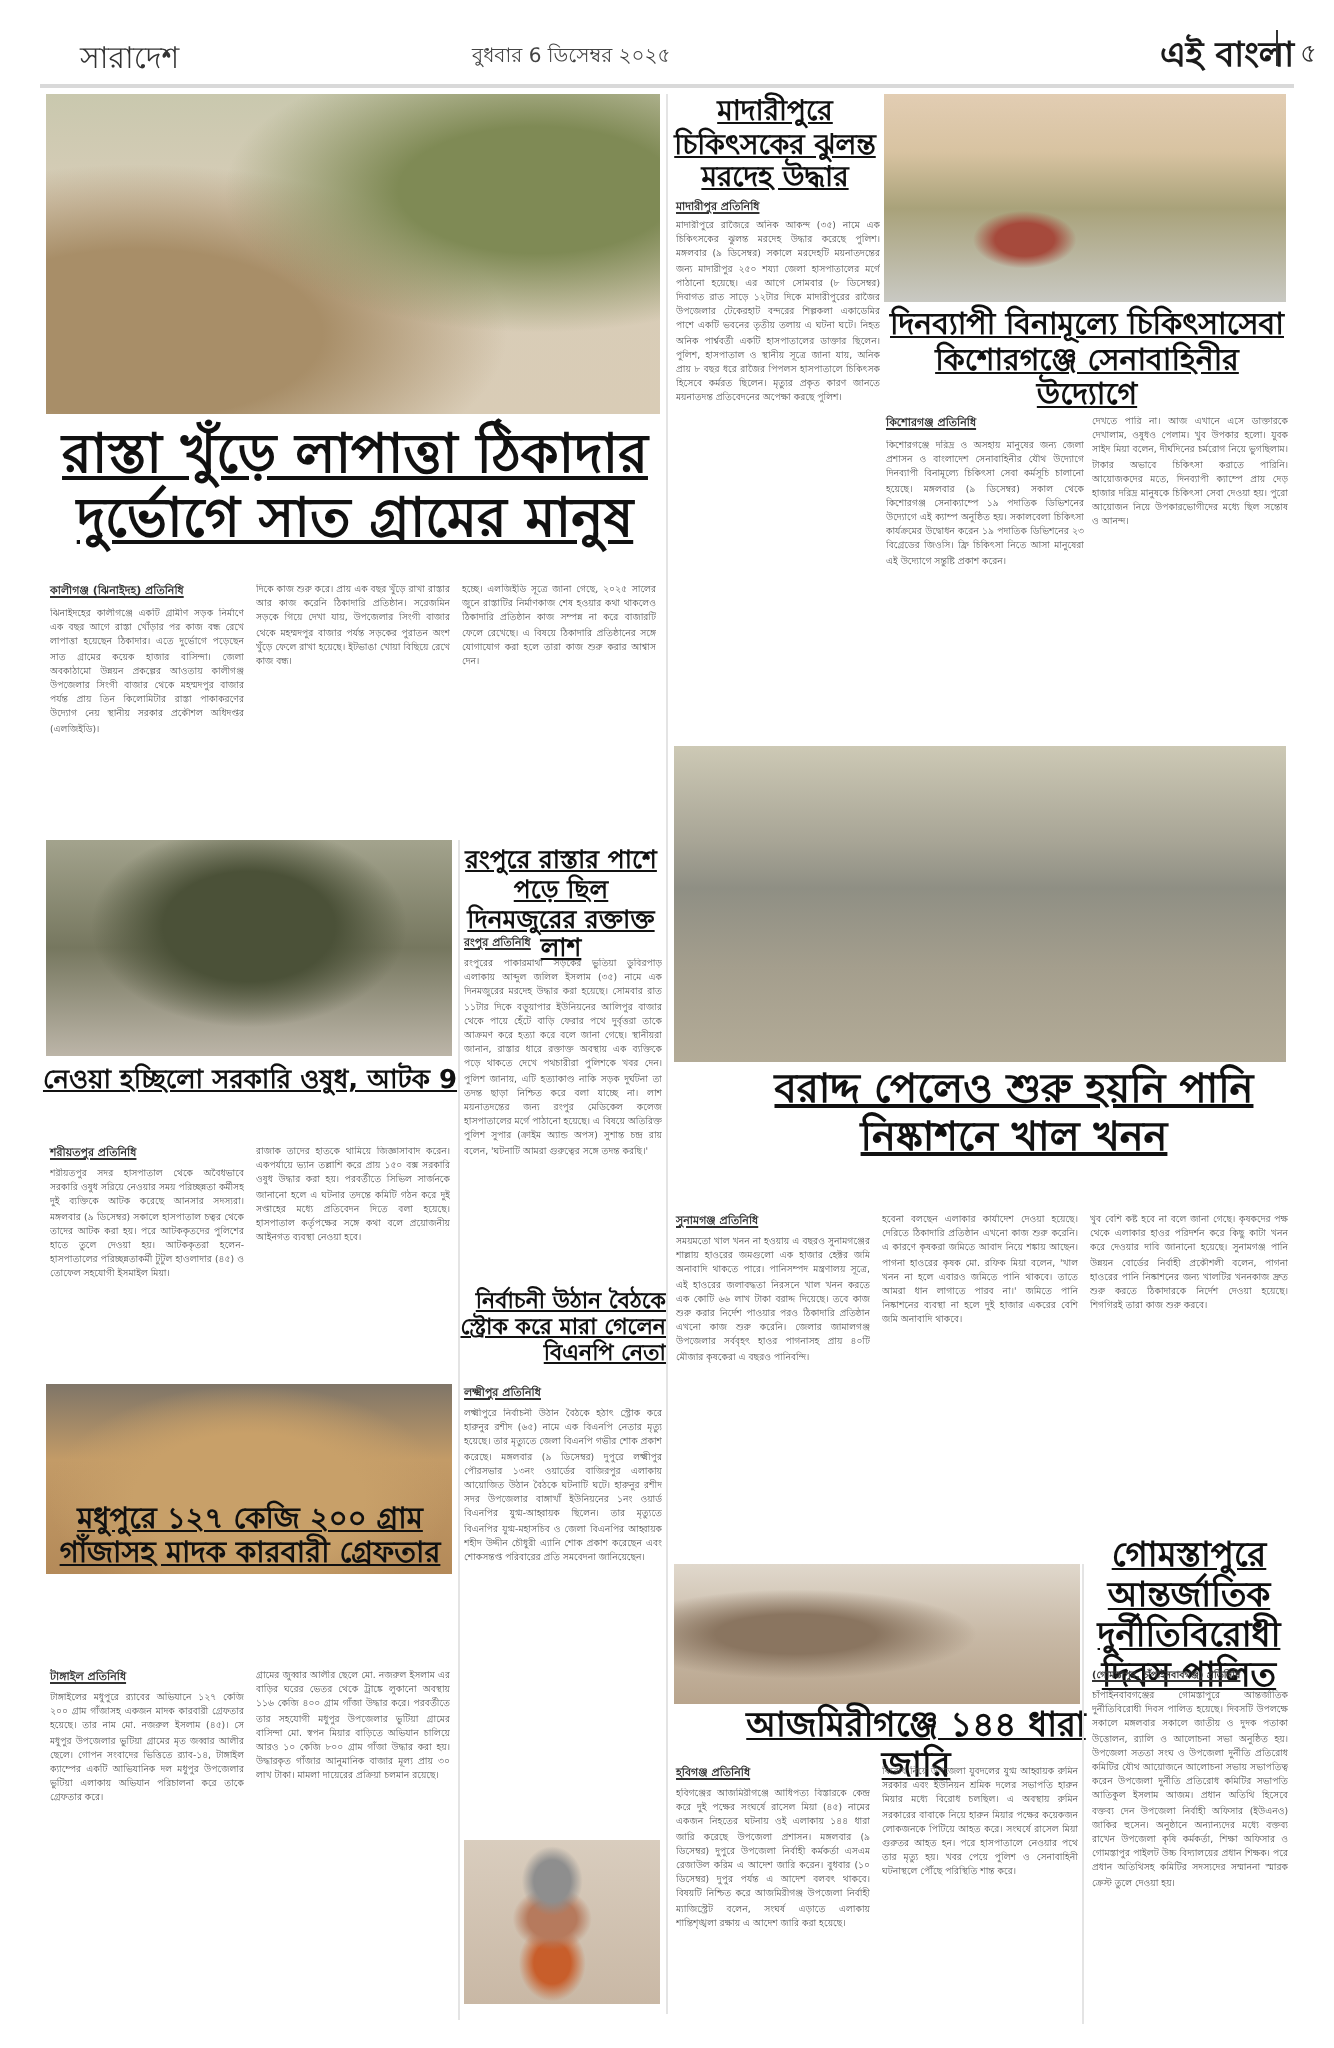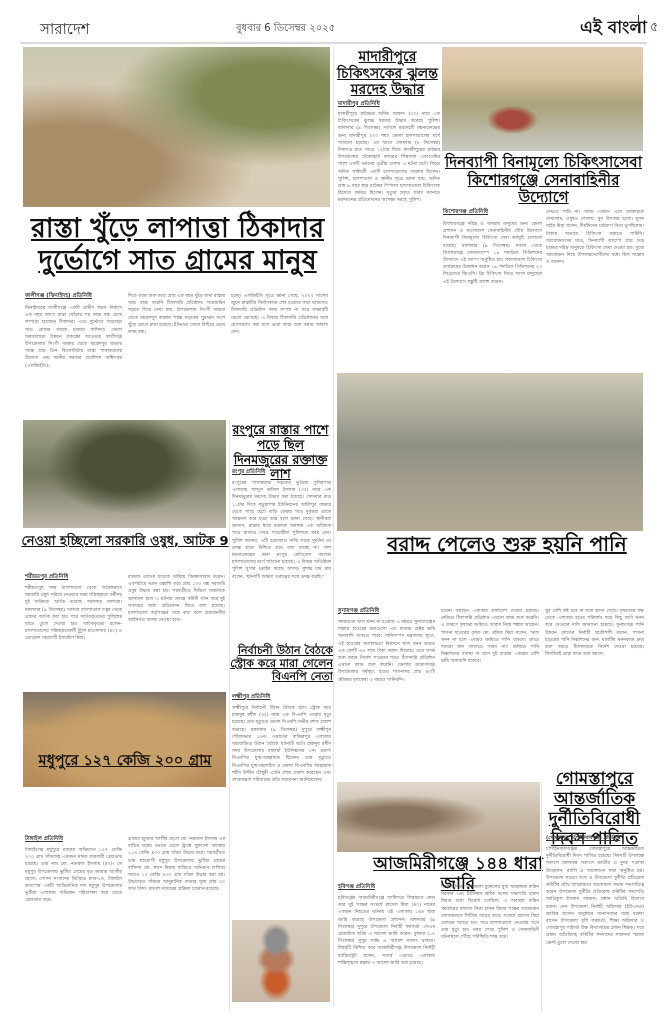--- a/index.html
+++ b/index.html
@@ -87,34 +87,36 @@
 <div class="abs body-text" style="left:25px; top:584px; width:97px; height:100px;">শরীয়তপুর সদর হাসপাতাল থেকে অবৈধভাবে সরকারি ওষুধ সরিয়ে নেওয়ার সময় পরিচ্ছন্নতা কর্মীসহ দুই ব্যক্তিকে আটক করেছে আনসার সদস্যরা। মঙ্গলবার (৯ ডিসেম্বর) সকালে হাসপাতাল চত্বর থেকে তাদের আটক করা হয়। পরে আটককৃতদের পুলিশের হাতে তুলে দেওয়া হয়। আটককৃতরা হলেন- হাসপাতালের পরিচ্ছন্নতাকর্মী টুটুল হাওলাদার (৪৫) ও তোফেল সহযোগী ইসমাইল মিয়া।</div>
 <div class="abs body-text" style="left:128px; top:573px; width:97px; height:111px;">রাজাক তাদের হাতকে থামিয়ে জিজ্ঞাসাবাদ করেন। একপর্যায়ে ভ্যান তল্লাশি করে প্রায় ১৫০ বক্স সরকারি ওষুধ উদ্ধার করা হয়। পরবর্তীতে সিভিল সার্জনকে জানানো হলে এ ঘটনার তদন্তে কমিটি গঠন করে দুই সপ্তাহের মধ্যে প্রতিবেদন দিতে বলা হয়েছে। হাসপাতাল কর্তৃপক্ষের সঙ্গে কথা বলে প্রয়োজনীয় আইনগত ব্যবস্থা নেওয়া হবে।</div>
 
 <div class="abs headline" style="left:228px; top:423px; width:105px; font-size:12.5px; font-weight:bold;">রংপুরে রাস্তার পাশে পড়ে ছিল দিনমজুরের রক্তাক্ত লাশ</div>
 <div class="abs byline" style="left:232px; top:468px;">রংপুর প্রতিনিধি</div>
 <div class="abs body-text" style="left:232px; top:479px; width:99px; height:158px;">রংপুরের পাকারমাথা সড়কের ভুতিয়া ডুবিরপাড় এলাকায় আব্দুল জলিল ইসলাম (৩৫) নামে এক দিনমজুরের মরদেহ উদ্ধার করা হয়েছে। সোমবার রাত ১১টার দিকে বড়ুয়াপার ইউনিয়নের আলিপুর বাজার থেকে পায়ে হেঁটে বাড়ি ফেরার পথে দুর্বৃত্তরা তাকে আক্রমণ করে হত্যা করে বলে জানা গেছে। স্থানীয়রা জানান, রাস্তার ধারে রক্তাক্ত অবস্থায় এক ব্যক্তিকে পড়ে থাকতে দেখে পথচারীরা পুলিশকে খবর দেন। পুলিশ জানায়, এটি হত্যাকাণ্ড নাকি সড়ক দুর্ঘটনা তা তদন্ত ছাড়া নিশ্চিত করে বলা যাচ্ছে না। লাশ ময়নাতদন্তের জন্য রংপুর মেডিকেল কলেজ হাসপাতালের মর্গে পাঠানো হয়েছে। এ বিষয়ে অতিরিক্ত পুলিশ সুপার (ক্রাইম অ্যান্ড অপস) সুশান্ত চন্দ্র রায় বলেন, 'ঘটনাটি আমরা গুরুত্বের সঙ্গে তদন্ত করছি।'</div>
 
 <div class="abs photo ph-canal" style="left:337px; top:373px; width:306px; height:158px;"></div>
 <div class="abs headline" style="left:335px; top:533px; width:310px; font-size:20px; font-weight:bold;margin-left:17px;">
   <div>বরাদ্দ পেলেও শুরু হয়নি পানি</div>
+  <div>নিষ্কাশনে খাল খনন</div>
 </div>
 <div class="abs byline" style="left:338px; top:607px;">সুনামগঞ্জ প্রতিনিধি</div>
 <div class="abs body-text" style="left:338px; top:618px; width:97px; height:152px;">সময়মতো খাল খনন না হওয়ায় এ বছরও সুনামগঞ্জের শাল্লায় হাওরের জমগুলো এক হাজার হেক্টর জমি অনাবাদি থাকতে পারে। পানিসম্পদ মন্ত্রণালয় সূত্রে, এই হাওরের জলাবদ্ধতা নিরসনে খাল খনন করতে এক কোটি ৬৬ লাখ টাকা বরাদ্দ দিয়েছে। তবে কাজ শুরু করার নির্দেশ পাওয়ার পরও ঠিকাদারি প্রতিষ্ঠান এখনো কাজ শুরু করেনি। জেলার জামালগঞ্জ উপজেলার সর্ববৃহৎ হাওর পাগনাসহ প্রায় ৪০টি মৌজার কৃষকেরা এ বছরও পানিবন্দি।</div>
 <div class="abs body-text" style="left:441px; top:607px; width:98px; height:163px;">হবেনা বলছেন এলাকার কার্যাদেশ দেওয়া হয়েছে। দেরিতে ঠিকাদারি প্রতিষ্ঠান এখনো কাজ শুরু করেনি। এ কারণে কৃষকরা জমিতে আবাদ নিয়ে শঙ্কায় আছেন। পাগনা হাওরের কৃষক মো. রফিক মিয়া বলেন, 'খাল খনন না হলে এবারও জমিতে পানি থাকবে। তাতে আমরা ধান লাগাতে পারব না।' জমিতে পানি নিষ্কাশনের ব্যবস্থা না হলে দুই হাজার একরের বেশি জমি অনাবাদি থাকবে।</div>
 <div class="abs body-text" style="left:545px; top:607px; width:99px; height:163px;">খুব বেশি কষ্ট হবে না বলে জানা গেছে। কৃষকদের পক্ষ থেকে এলাকার হাওর পরিদর্শন করে কিছু কাটা খনন করে দেওয়ার দাবি জানানো হয়েছে। সুনামগঞ্জ পানি উন্নয়ন বোর্ডের নির্বাহী প্রকৌশলী বলেন, পাগনা হাওরের পানি নিষ্কাশনের জন্য খালটির খননকাজ দ্রুত শুরু করতে ঠিকাদারকে নির্দেশ দেওয়া হয়েছে। শিগগিরই তারা কাজ শুরু করবে।</div>
 
 <div class="abs headline" style="left:228px; top:645px; width:105px; font-size:11px; font-weight:bold;text-align:right;">নির্বাচনী উঠান বৈঠকে স্ট্রোক করে মারা গেলেন বিএনপি নেতা</div>
 <div class="abs byline" style="left:232px; top:693px;">লক্ষ্মীপুর প্রতিনিধি</div>
 <div class="abs body-text" style="left:232px; top:704px; width:99px; height:210px;">লক্ষ্মীপুরে নির্বাচনী উঠান বৈঠকে হঠাৎ স্ট্রোক করে হারুনুর রশীদ (৬৫) নামে এক বিএনপি নেতার মৃত্যু হয়েছে। তার মৃত্যুতে জেলা বিএনপি গভীর শোক প্রকাশ করেছে। মঙ্গলবার (৯ ডিসেম্বর) দুপুরে লক্ষ্মীপুর পৌরসভার ১৩নং ওয়ার্ডের বাজিরপুর এলাকায় আয়োজিত উঠান বৈঠকে ঘটনাটি ঘটে। হারুনুর রশীদ সদর উপজেলার বাঙ্গাখাঁ ইউনিয়নের ১নং ওয়ার্ড বিএনপির যুগ্ম-আহ্বায়ক ছিলেন। তার মৃত্যুতে বিএনপির যুগ্ম-মহাসচিব ও জেলা বিএনপির আহ্বায়ক শহীদ উদ্দীন চৌধুরী এ্যানি শোক প্রকাশ করেছেন এবং শোকসন্তপ্ত পরিবারের প্রতি সমবেদনা জানিয়েছেন।</div>
 <div class="abs photo ph-person" style="left:232px; top:920px; width:98px; height:82px;"></div>
 
 <div class="abs photo ph-ganja" style="left:23px; top:692px; width:203px; height:95px;"></div>
 <div class="abs headline" style="left:20px; top:752px; width:210px; font-size:14.5px; font-weight:bold;">
   <div>মধুপুরে ১২৭ কেজি ২০০ গ্রাম</div>
+  <div>গাঁজাসহ মাদক কারবারী গ্রেফতার</div>
 </div>
 <div class="abs byline" style="left:25px; top:835px;">টাঙ্গাইল প্রতিনিধি</div>
 <div class="abs body-text" style="left:25px; top:846px; width:97px; height:155px;">টাঙ্গাইলের মধুপুরে র‍্যাবের অভিযানে ১২৭ কেজি ২০০ গ্রাম গাঁজাসহ একজন মাদক কারবারী গ্রেফতার হয়েছে। তার নাম মো. নজরুল ইসলাম (৪৫)। সে মধুপুর উপজেলার ভুটিয়া গ্রামের মৃত জব্বার আলীর ছেলে। গোপন সংবাদের ভিত্তিতে র‍্যাব-১৪, টাঙ্গাইল ক্যাম্পের একটি আভিযানিক দল মধুপুর উপজেলার ভুটিয়া এলাকায় অভিযান পরিচালনা করে তাকে গ্রেফতার করে।</div>
 <div class="abs body-text" style="left:128px; top:835px; width:97px; height:166px;">গ্রামের জুব্বার আলীর ছেলে মো. নজরুল ইসলাম এর বাড়ির ঘরের ভেতর থেকে ট্রাঙ্কে লুকানো অবস্থায় ১১৬ কেজি ৪০০ গ্রাম গাঁজা উদ্ধার করে। পরবর্তীতে তার সহযোগী মধুপুর উপজেলার ভুটিয়া গ্রামের বাসিন্দা মো. স্বপন মিয়ার বাড়িতে অভিযান চালিয়ে আরও ১০ কেজি ৮০০ গ্রাম গাঁজা উদ্ধার করা হয়। উদ্ধারকৃত গাঁজার আনুমানিক বাজার মূল্য প্রায় ৩০ লাখ টাকা। মামলা দায়েরের প্রক্রিয়া চলমান রয়েছে।</div>
 
 <div class="abs photo ph-crowd" style="left:337px; top:782px; width:203px; height:70px;"></div>
 <div class="abs headline" style="left:342px; top:853px; width:208px; font-size:17px; font-weight:bold;margin-left:12px;">আজমিরীগঞ্জে ১৪৪ ধারা জারি</div>
 <div class="abs byline" style="left:338px; top:883px;">হবিগঞ্জ প্রতিনিধি</div>
 <div class="abs body-text" style="left:338px; top:894px; width:97px; height:115px;">হবিগঞ্জের আজমিরীগঞ্জে আধিপত্য বিস্তারকে কেন্দ্র করে দুই পক্ষের সংঘর্ষে রাসেল মিয়া (৪৫) নামের একজন নিহতের ঘটনায় ওই এলাকায় ১৪৪ ধারা জারি করেছে উপজেলা প্রশাসন। মঙ্গলবার (৯ ডিসেম্বর) দুপুরে উপজেলা নির্বাহী কর্মকর্তা এসএম রেজাউল করিম এ আদেশ জারি করেন। বুধবার (১০ ডিসেম্বর) দুপুর পর্যন্ত এ আদেশ বলবৎ থাকবে। বিষয়টি নিশ্চিত করে আজমিরীগঞ্জ উপজেলা নির্বাহী ম্যাজিস্ট্রেট বলেন, সংঘর্ষ এড়াতে এলাকায় শান্তিশৃঙ্খলা রক্ষায় এ আদেশ জারি করা হয়েছে।</div>
 <div class="abs body-text" style="left:441px; top:883px; width:98px; height:126px;">বিরোধ নিয়ে উপজেলা যুবদলের যুগ্ম আহ্বায়ক রুমিন সরকার এবং ইউনিয়ন শ্রমিক দলের সভাপতি হারুন মিয়ার মধ্যে বিরোধ চলছিল। এ অবস্থায় রুমিন সরকারের বাবাকে নিয়ে হারুন মিয়ার পক্ষের কয়েকজন লোকজনকে পিটিয়ে আহত করে। সংঘর্ষে রাসেল মিয়া গুরুতর আহত হন। পরে হাসপাতালে নেওয়ার পথে তার মৃত্যু হয়। খবর পেয়ে পুলিশ ও সেনাবাহিনী ঘটনাস্থলে পৌঁছে পরিস্থিতি শান্ত করে।</div>

